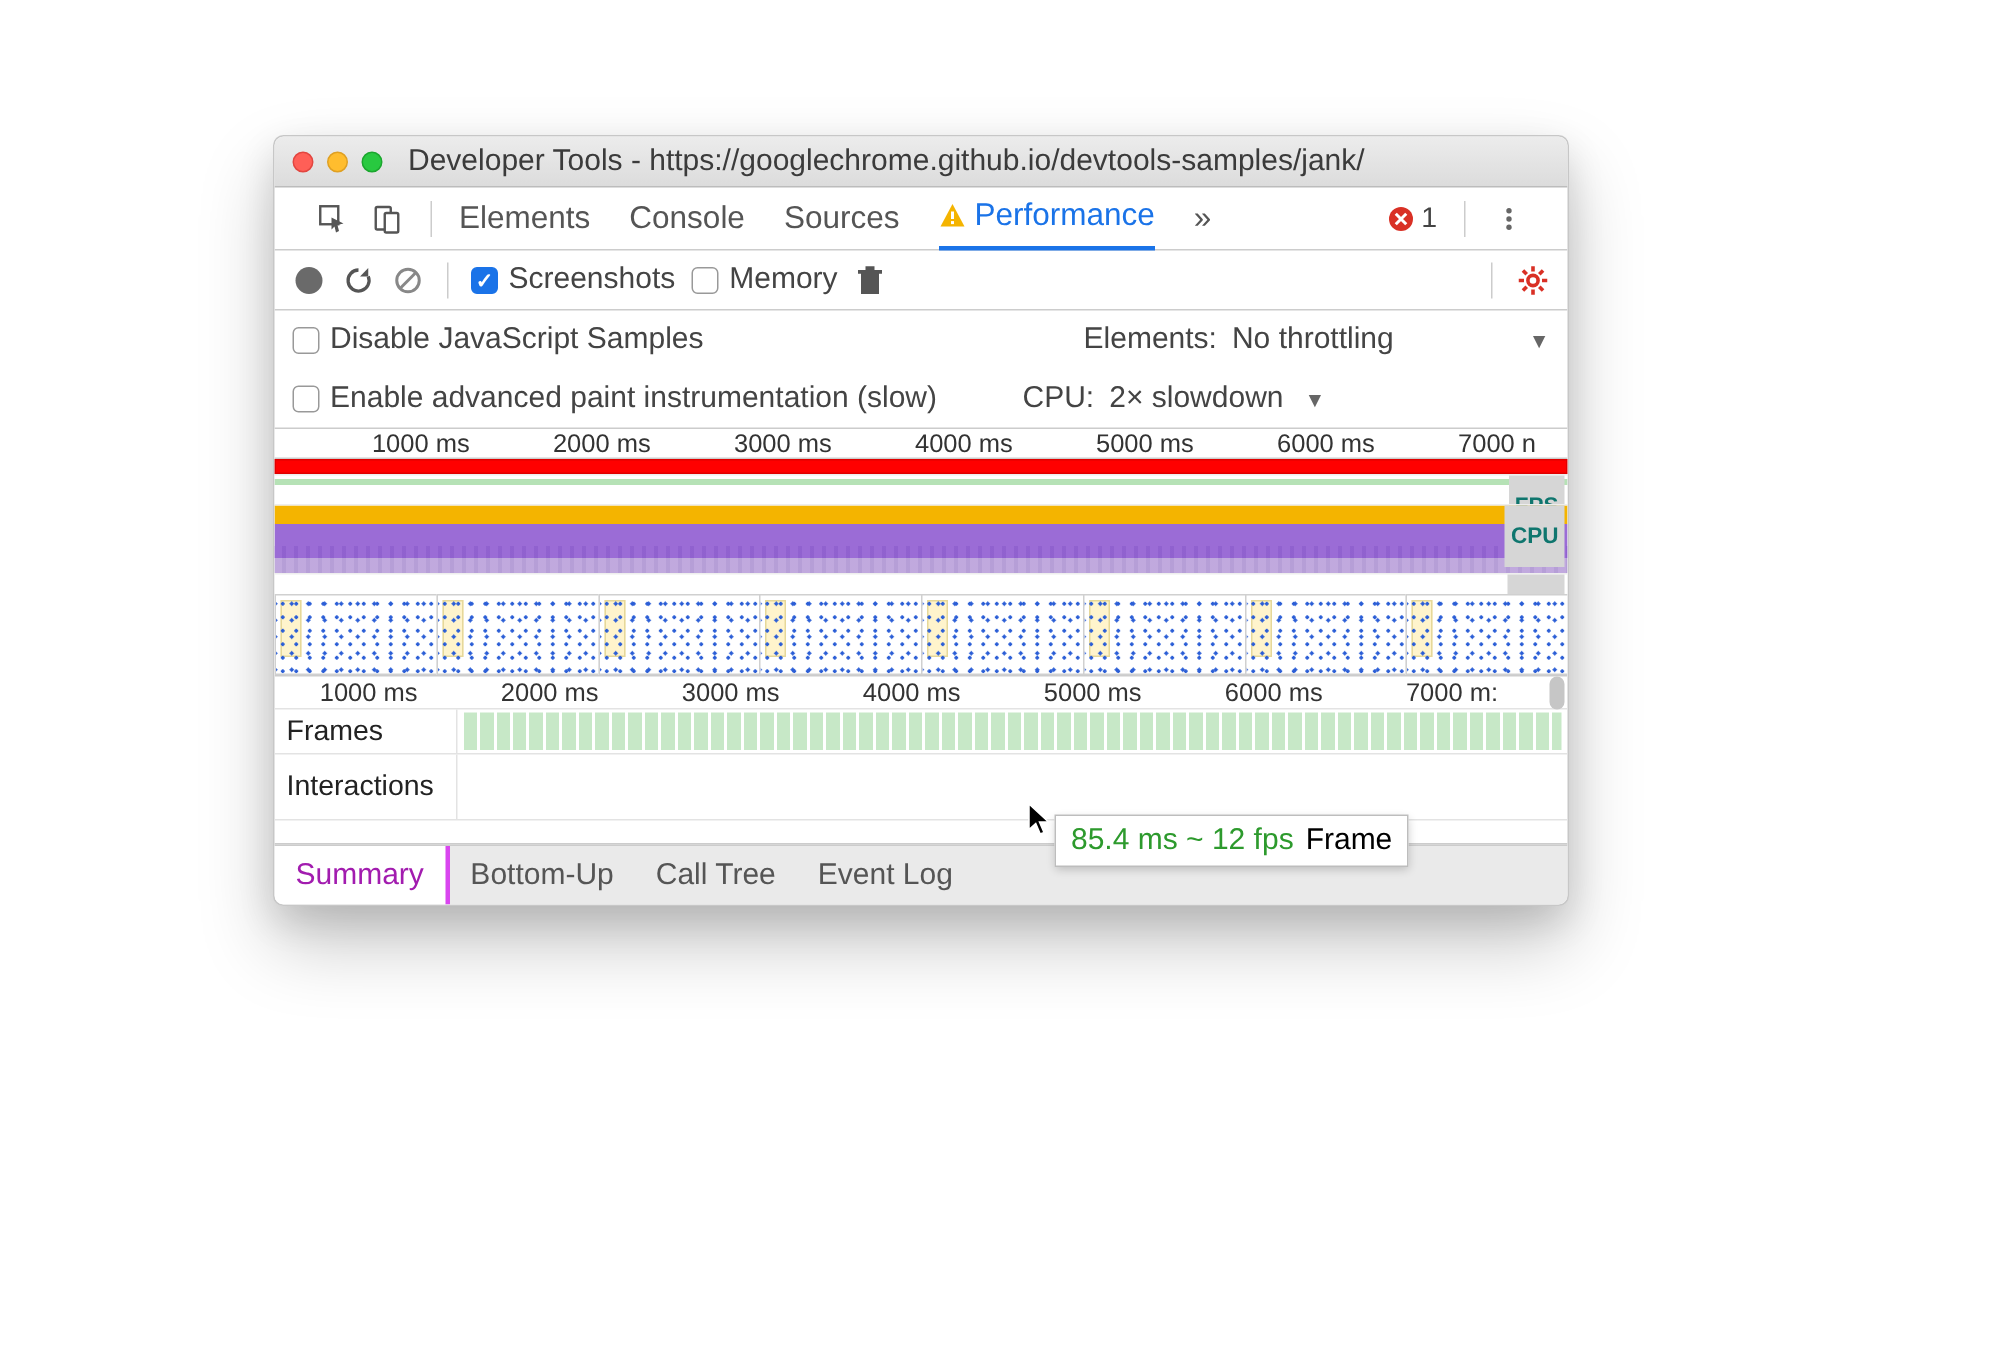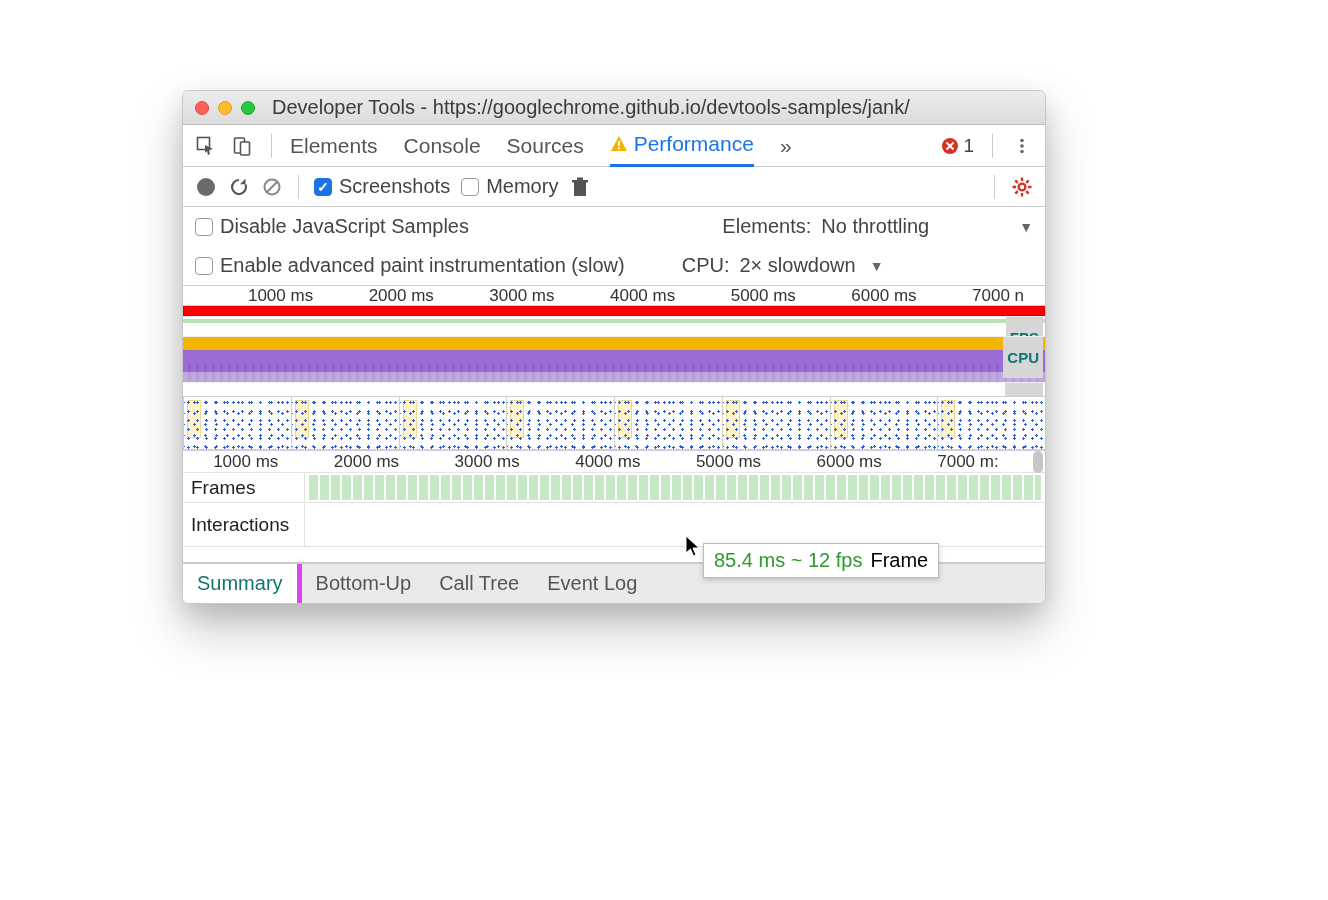--- a/index.html
+++ b/index.html
@@ -35,21 +35,21 @@
   .tl-red { background:#ff5f57; border:1px solid #e24640;}
   .tl-yel { background:#ffbd2e; border:1px solid #dfa023;}
   .tl-grn { background:#28c940; border:1px solid #1ba72e;}
   .titlebar-title { margin-left: 8px; color:#3b3b3b; font-size:20px; white-space:nowrap; overflow:hidden; }
   
   .tabbar {
     height: 42px;
     border-bottom: 1px solid #ccc;
     display: flex;
     align-items: center;
-    padding: 0 12px;
+    padding: 0 28px;
     gap: 14px;
     color:#555;
   }
   .icon-btn { width:22px; height:22px; display:flex; align-items:center; justify-content:center; color:#555; cursor:pointer;}
   .vdiv { width:1px; height:24px; background:#ccc; margin:0 4px;}
   .tabs { display:flex; gap:26px; font-size:21px; color:#555; }
   .tab { display:flex; align-items:center; gap:6px; height:42px; cursor:pointer;}
   .tab.active { color:#1a73e8; border-bottom:3px solid #1a73e8;}
   .err-badge { display:flex; align-items:center; gap:4px; font-size:19px; color:#444;}
   
@@ -140,21 +140,21 @@
   .scroll-thumb { position:absolute; right:2px; top:0; width:10px; height:22px; background:#c6c6c6; border-radius:5px;}
   
   .btabs {
     display:flex;
     border-top:1px solid #ccc;
     background:#eaeaea;
     font-size:20px;
     color:#555;
   }
   .btab { padding:8px 14px; cursor:pointer;}
-  .btab.active { background:#fff; color:#0f766e; border-right:5px solid #d946ef;text-align:right;}
+  .btab.active { background:#fff; color:#a21caf; border-right:3px solid #d946ef;text-align:right;}
   svg { display:block;}
 </style>
 </head>
 <body>
 
 <div class="window">
 
   <div class="titlebar">
     <div class="tl-dot tl-red"></div>
     <div class="tl-dot tl-yel"></div>

